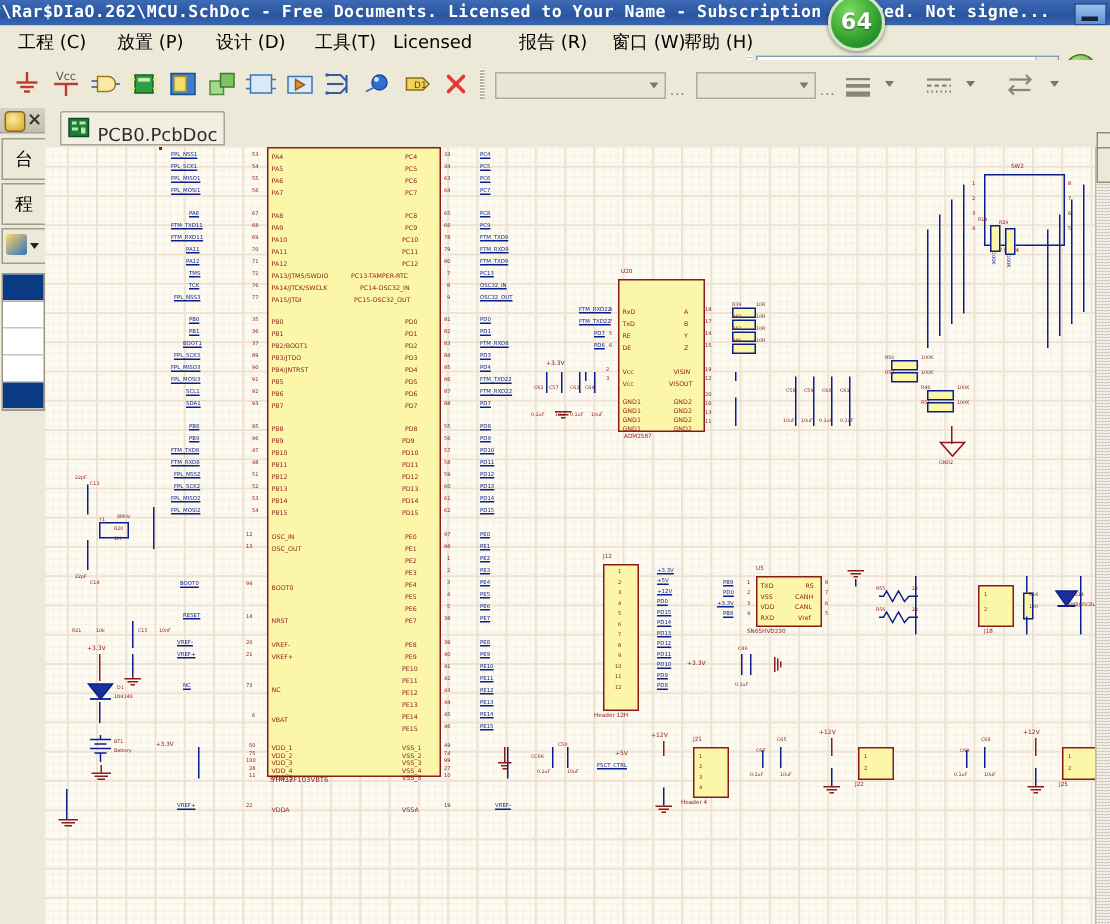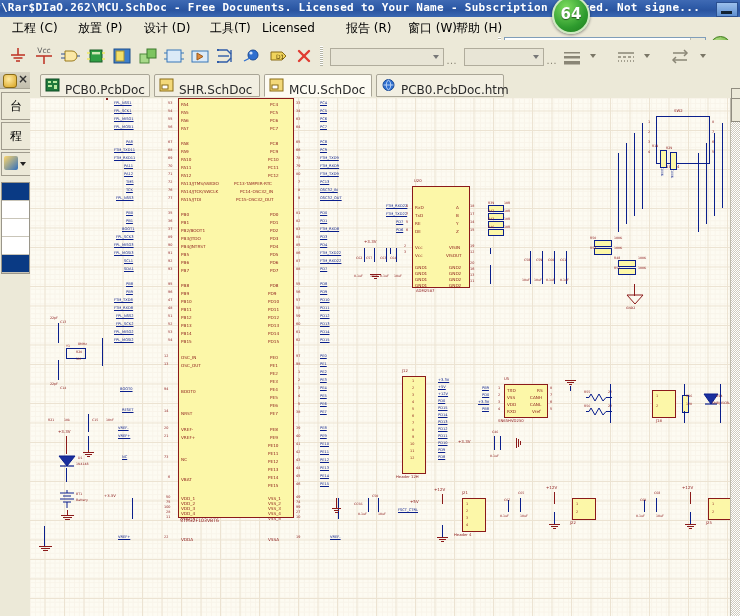--- a/index.html
+++ b/index.html
@@ -340,47 +340,20 @@
             <rect x="1" y="1" width="13" height="12" fill="#1f7a3c" stroke="#0e4a22"></rect>
           <g fill="#b8e9a0">
               <rect x="3" y="3" width="3" height="2"></rect>
               <rect x="8" y="3" width="4" height="2"></rect>
           <rect x="3" y="7" width="4" height="2"></rect>
               <rect x="9" y="7" width="3" height="4"></rect>
             </g>
           </svg>
       </div>
       <div class="lbl">PCB0.PcbDoc</div>
-    </div>
-    <div class="dtab" style="left:124px;width:104px">
-      <div class="ti">
-        <svg width="15" height="14" viewBox="0 0 15 14">
-            <rect x="1" y="1" width="13" height="12" fill="#f3d97a" stroke="#8a6d16"></rect>
-          <rect x="3" y="7" width="6" height="4" fill="#fff" stroke="#8a6d16"></rect>
-          </svg>
-      </div>
-      <div class="lbl">SHR.SchDoc</div>
-    </div>
-    <div class="dtab" style="left:234px;width:106px;background:#fdfbf2;border-bottom-color:#fdfbf2">
-      <div class="ti">
-        <svg width="15" height="14" viewBox="0 0 15 14">
-            <rect x="1" y="1" width="13" height="12" fill="#f3d97a" stroke="#8a6d16"></rect>
-          <rect x="3" y="7" width="6" height="4" fill="#fff" stroke="#8a6d16"></rect>
-          </svg>
-      </div>
-      <div class="lbl">MCU.SchDoc</div>
-    </div>
-    <div class="dtab" style="left:346px;width:126px">
-      <div class="ti">
-        <svg width="15" height="14" viewBox="0 0 15 14">
-            <circle cx="7.5" cy="7" r="5.5" fill="#2f6fcf" stroke="#1b4a94"></circle>
-          <path d="M2.5 7 H12.5 M7.5 1.8 A7 7 0 0 1 7.5 12.2 A7 7 0 0 1 7.5 1.8" fill="none" stroke="#cfe2fb" stroke-width=".8"></path>
-          </svg>
-      </div>
-      <div class="lbl">PCB0.PcbDoc.htm</div>
     </div>
   </div>
 
   <div class="gutter"></div>
   <div class="canvas">
     <div class="gridfine"></div>
     <div class="grid"></div>
 
     <div class="chip" style="left:148px;top:0px;width:114px;height:418px"></div>
     <div class="desig" style="left:150px;top:420px;font-size:4.6px">STM32F103VBT6</div>

